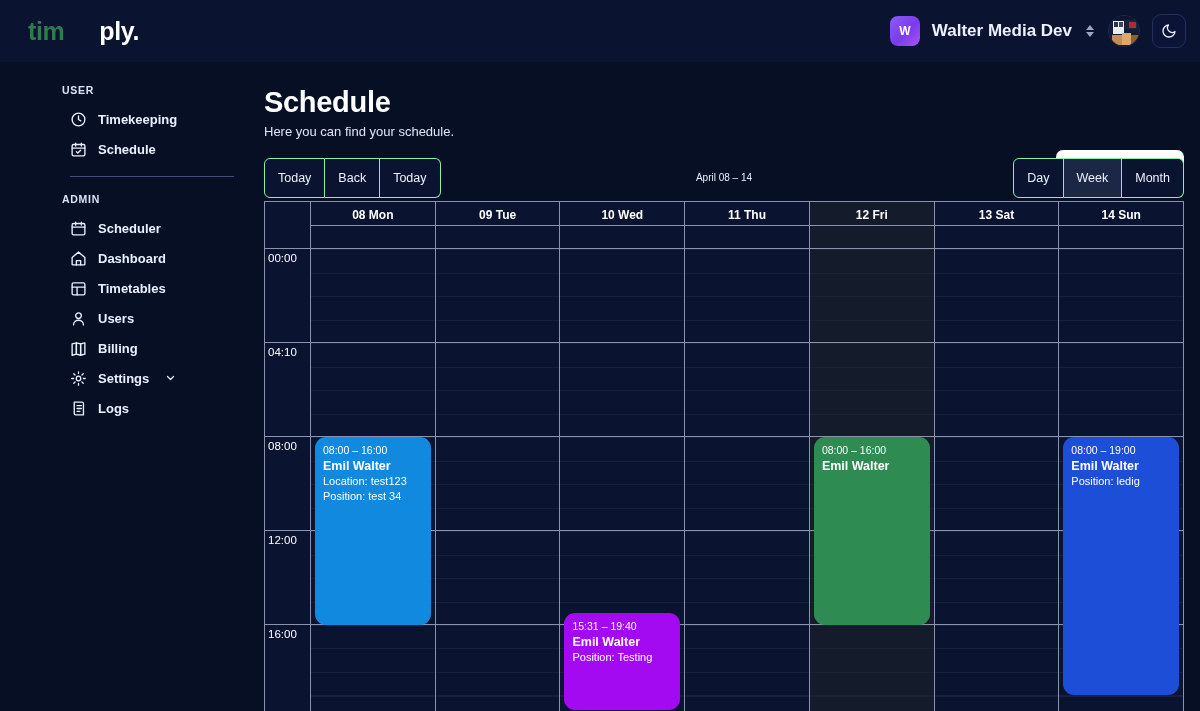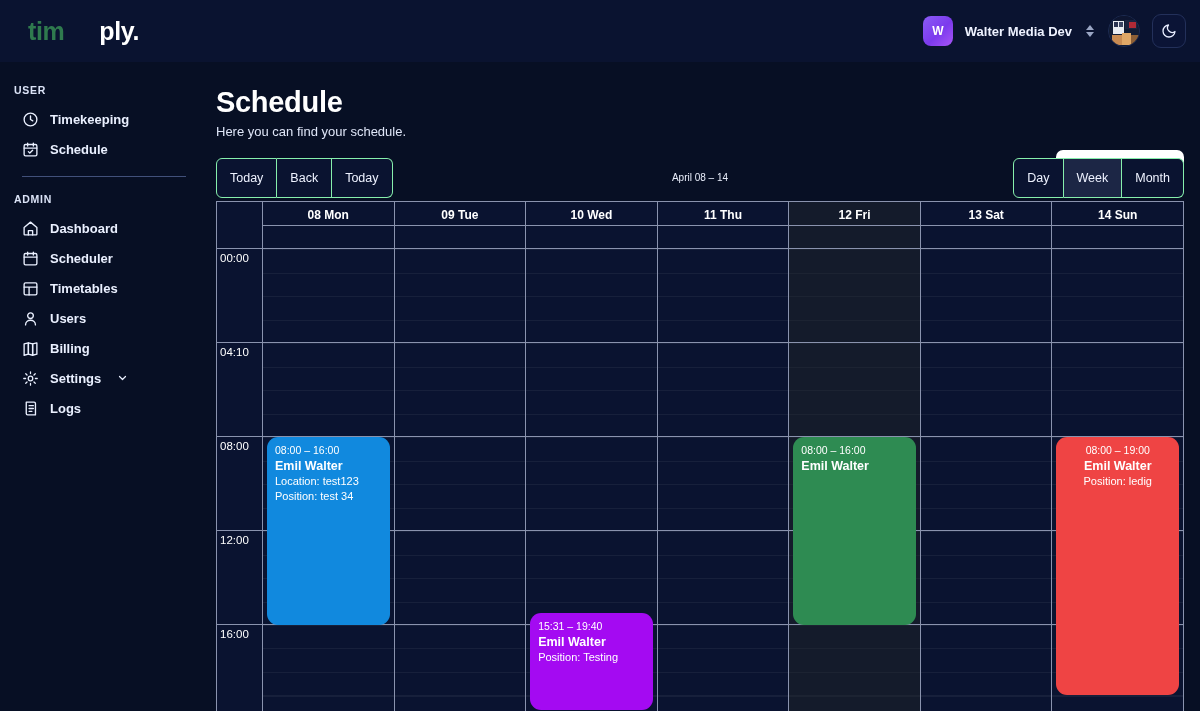--- a/index.html
+++ b/index.html
@@ -29,39 +29,39 @@
 
   .topbar-right {
     margin-left: auto; display: flex; align-items: center; gap: 12px;
   }
   .org-badge {
     width: 30px; height: 30px; border-radius: 8px;
     background: linear-gradient(135deg,#8b5cf6 0%,#7c3aed 55%,#a855f7 100%);
     color: #fff; font-size: 12px; font-weight: bold;
     display: flex; align-items: center; justify-content: center;
   }
-  .org-name { color: #eef2ff; font-size: 13px; font-weight: bold; }
+  .org-name { color: #eef2ff; font-size: 17px; font-weight: bold; }
   .updown { display: flex; flex-direction: column; align-items: center; gap: 2px; padding: 0 2px; }
   .updown i { display: block; width: 0; height: 0; border-left: 4px solid transparent; border-right: 4px solid transparent; }
   .updown i.up { border-bottom: 5px solid #9aa6c4; }
   .updown i.dn { border-top: 5px solid #9aa6c4; }
 
   .avatar {
     width: 32px; height: 32px; border-radius: 50%; overflow: hidden;
     background: #16213f; position: relative; border: 1px solid #1d2b52;
   }
   .darkbtn {
     width: 34px; height: 34px; border-radius: 9px;
     border: 1px solid #23305a; background: #0b1436;
     display: flex; align-items: center; justify-content: center;
     color: #e8edff; cursor: pointer;
   }
 
   
-  .shell { flex: 1; display: flex; min-height: 0; }
+  .shell { flex: 1; display: flex; min-height: 0; margin-left: 48px; }
 
   .sidebar {
     width: 208px; flex: 0 0 208px;
     background: #070f24; padding: 22px 0 0 0;
   }
   .sec-label {
     font-size: 10.5px; font-weight: bold; letter-spacing: .7px;
     color: #dbe3f7; padding: 0 0 8px 14px;
   }
   .nav-item {
@@ -211,33 +211,33 @@
           <path d="M3 10h18M8 3v4M16 3v4M9 15l2 2 4-4"></path>
       </svg>
       <span>Schedule</span>
     </div>
 
     <div class="nav-divider"></div>
 
     <div class="sec-label">ADMIN</div>
 
     <div class="nav-item">
+      <svg width="17" height="17" viewBox="0 0 24 24" fill="none" stroke="#eaf0ff" stroke-width="1.9" stroke-linecap="round">
+        <rect x="3" y="5" width="18" height="16" rx="2"></rect>
+          <path d="M3 10h18M8 3v4M16 3v4"></path>
+      </svg>
+      <span>Scheduler</span>
+    </div>
+
+    <div class="nav-item">
       <svg width="17" height="17" viewBox="0 0 24 24" fill="none" stroke="#eaf0ff" stroke-width="1.9" stroke-linecap="round" stroke-linejoin="round">
         <path d="M3 10.5 12 3l9 7.5V20a1 1 0 0 1-1 1H4a1 1 0 0 1-1-1z"></path>
           <path d="M9 21v-6h6v6"></path>
       </svg>
       <span>Dashboard</span>
-    </div>
-
-    <div class="nav-item">
-      <svg width="17" height="17" viewBox="0 0 24 24" fill="none" stroke="#eaf0ff" stroke-width="1.9" stroke-linecap="round">
-        <rect x="3" y="5" width="18" height="16" rx="2"></rect>
-          <path d="M3 10h18M8 3v4M16 3v4"></path>
-      </svg>
-      <span>Scheduler</span>
     </div>
 
     <div class="nav-item">
       <svg width="17" height="17" viewBox="0 0 24 24" fill="none" stroke="#eaf0ff" stroke-width="1.9" stroke-linecap="round">
         <rect x="3" y="4" width="18" height="17" rx="2"></rect>
           <path d="M3 10h18M10 10v11"></path>
       </svg>
       <span>Timetables</span>
     </div>
 
@@ -405,21 +405,21 @@
             <div class="dayhead">
               <span class="hl">14 Sun</span>
               <span class="allday"></span>
             </div>
             <div class="slots">
               <div class="slot"></div>
               <div class="slot"></div>
               <div class="slot"></div>
               <div class="slot"></div>
               <div class="slot"></div>
-              <div class="event" style="background: #ef4444; top: 188px; height: 258px; text-align: center;">
+              <div class="event" style="background: #1d4ed8; top: 188px; height: 258px;">
                 <div class="ev-time">08:00 – 19:00</div>
                 <div class="ev-name">Emil Walter</div>
                 <div class="ev-meta">Position: ledig</div>
               </div>
             </div>
           </div>
         </div>
     </div>
   </div>
 </div>

